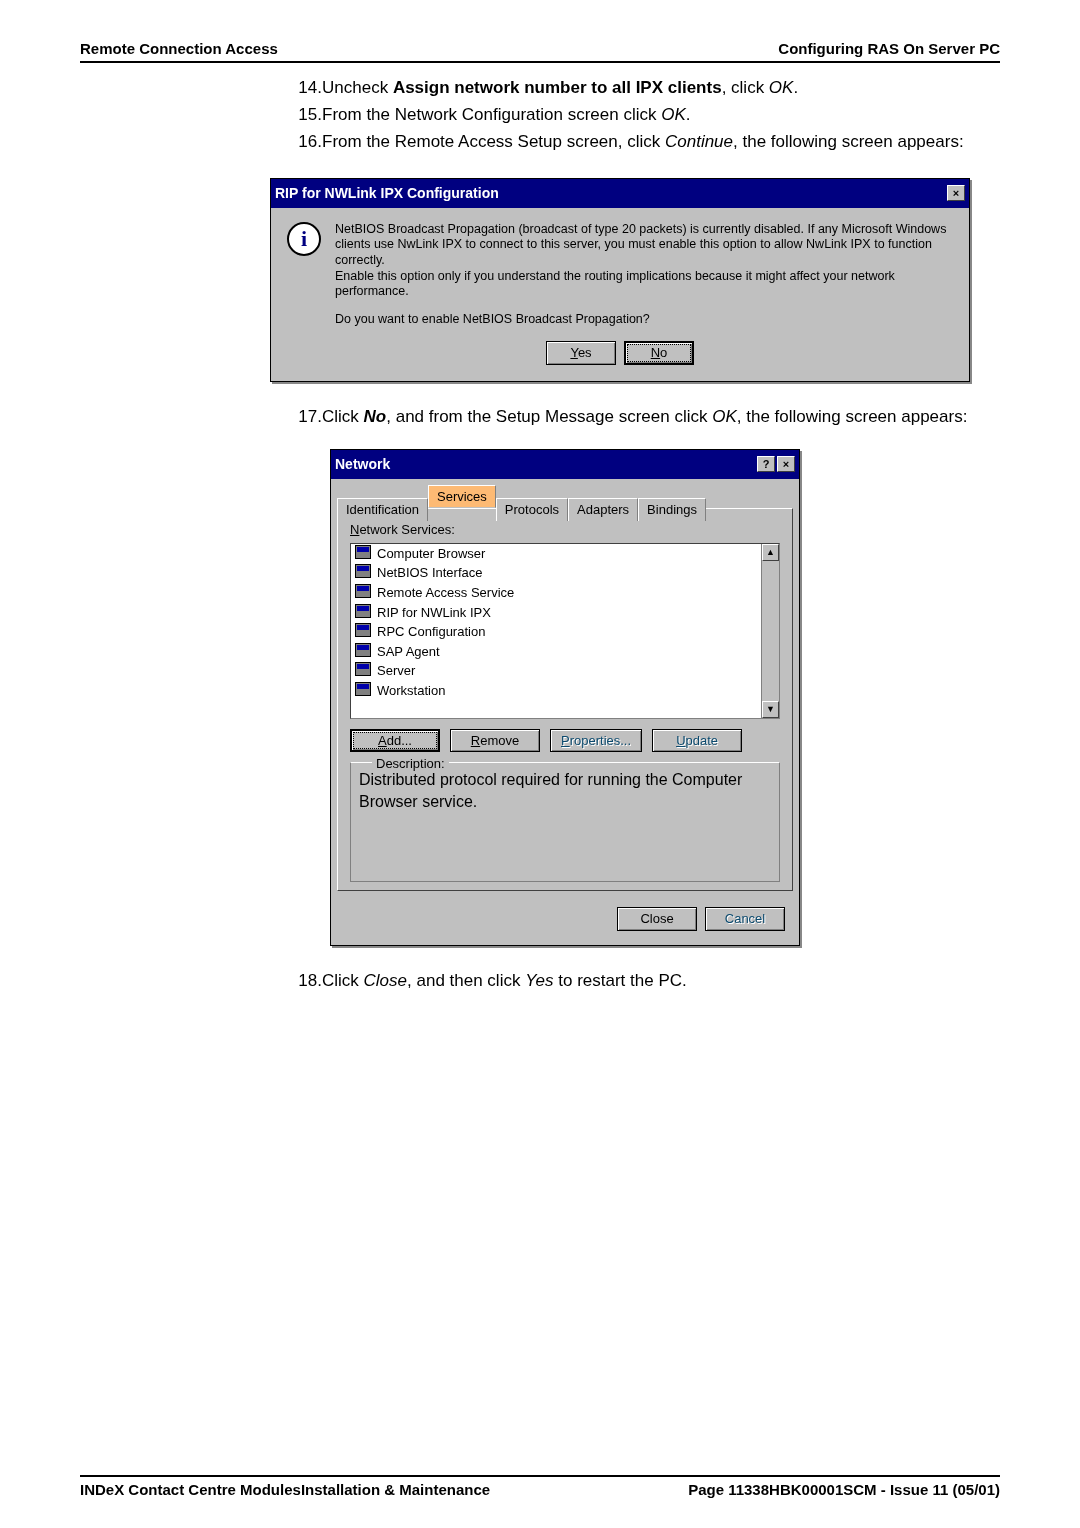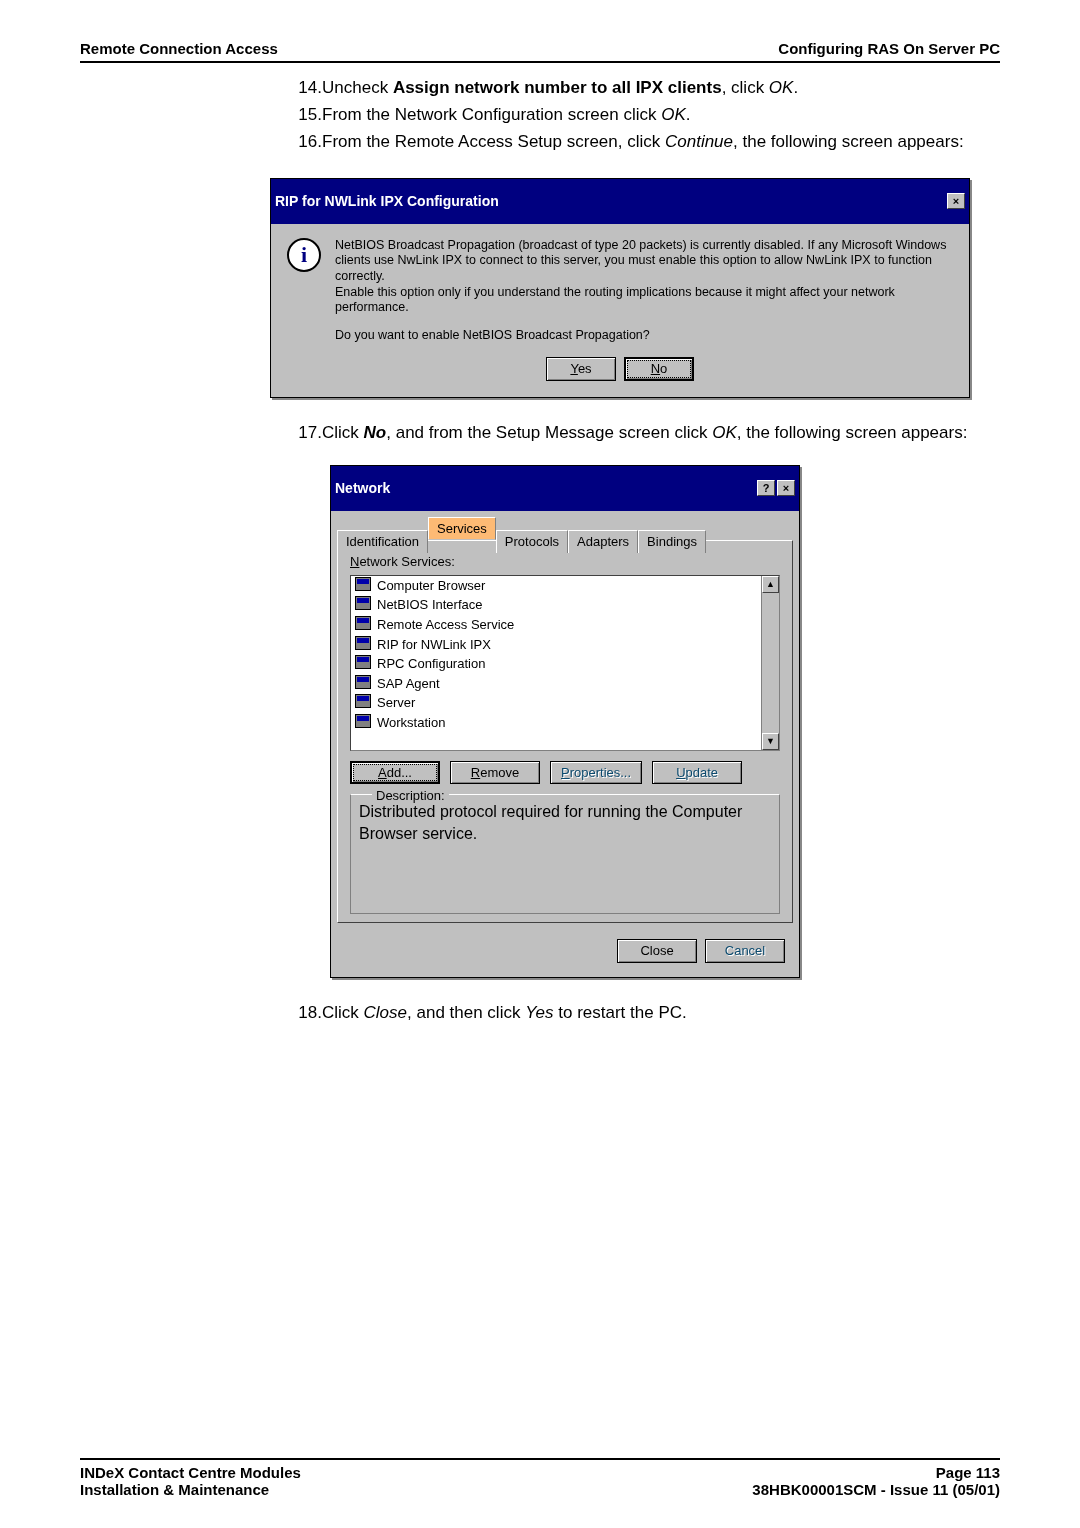--- a/index.html
+++ b/index.html
@@ -56,21 +56,21 @@
   .dlg {
     border: 1px solid #000;
     box-shadow: 2px 2px 0 #888;
     font-family: "MS Sans Serif", Tahoma, Arial, sans-serif;
     font-size: 13px;
   }
   .titlebar {
     background: #000080;
     color: #fff;
     font-weight: bold;
-    padding: 13px 4px;
+    padding: 5px 4px;
     display: flex;
     justify-content: space-between;
     align-items: center;
     font-size: 14px;
   }
   .titlebar .btns { display: flex; gap: 2px; }
   .wbtn {
     width: 18px; height: 16px;
     background: #c0c0c0;
     border: 1px solid #fff;
@@ -229,21 +229,21 @@
   }
 
   .footer-row {
     border-top: 2px solid #000;
     padding-top: 4px;
     display: flex;
     justify-content: space-between;
     font-weight: bold;
     font-size: 15px;
   }
-  .footer-row > div { display: flex; flex-direction: column; }
+  .footer-row > div { display: flex; }
   .footer-row .right { text-align: right; margin-left: 48px; }
 
   .under { text-decoration: underline; }
 </style>
 </head>
 <body>
 
 <div class="page">
   <div class="header-row">
     <span>Remote Connection Access</span>

